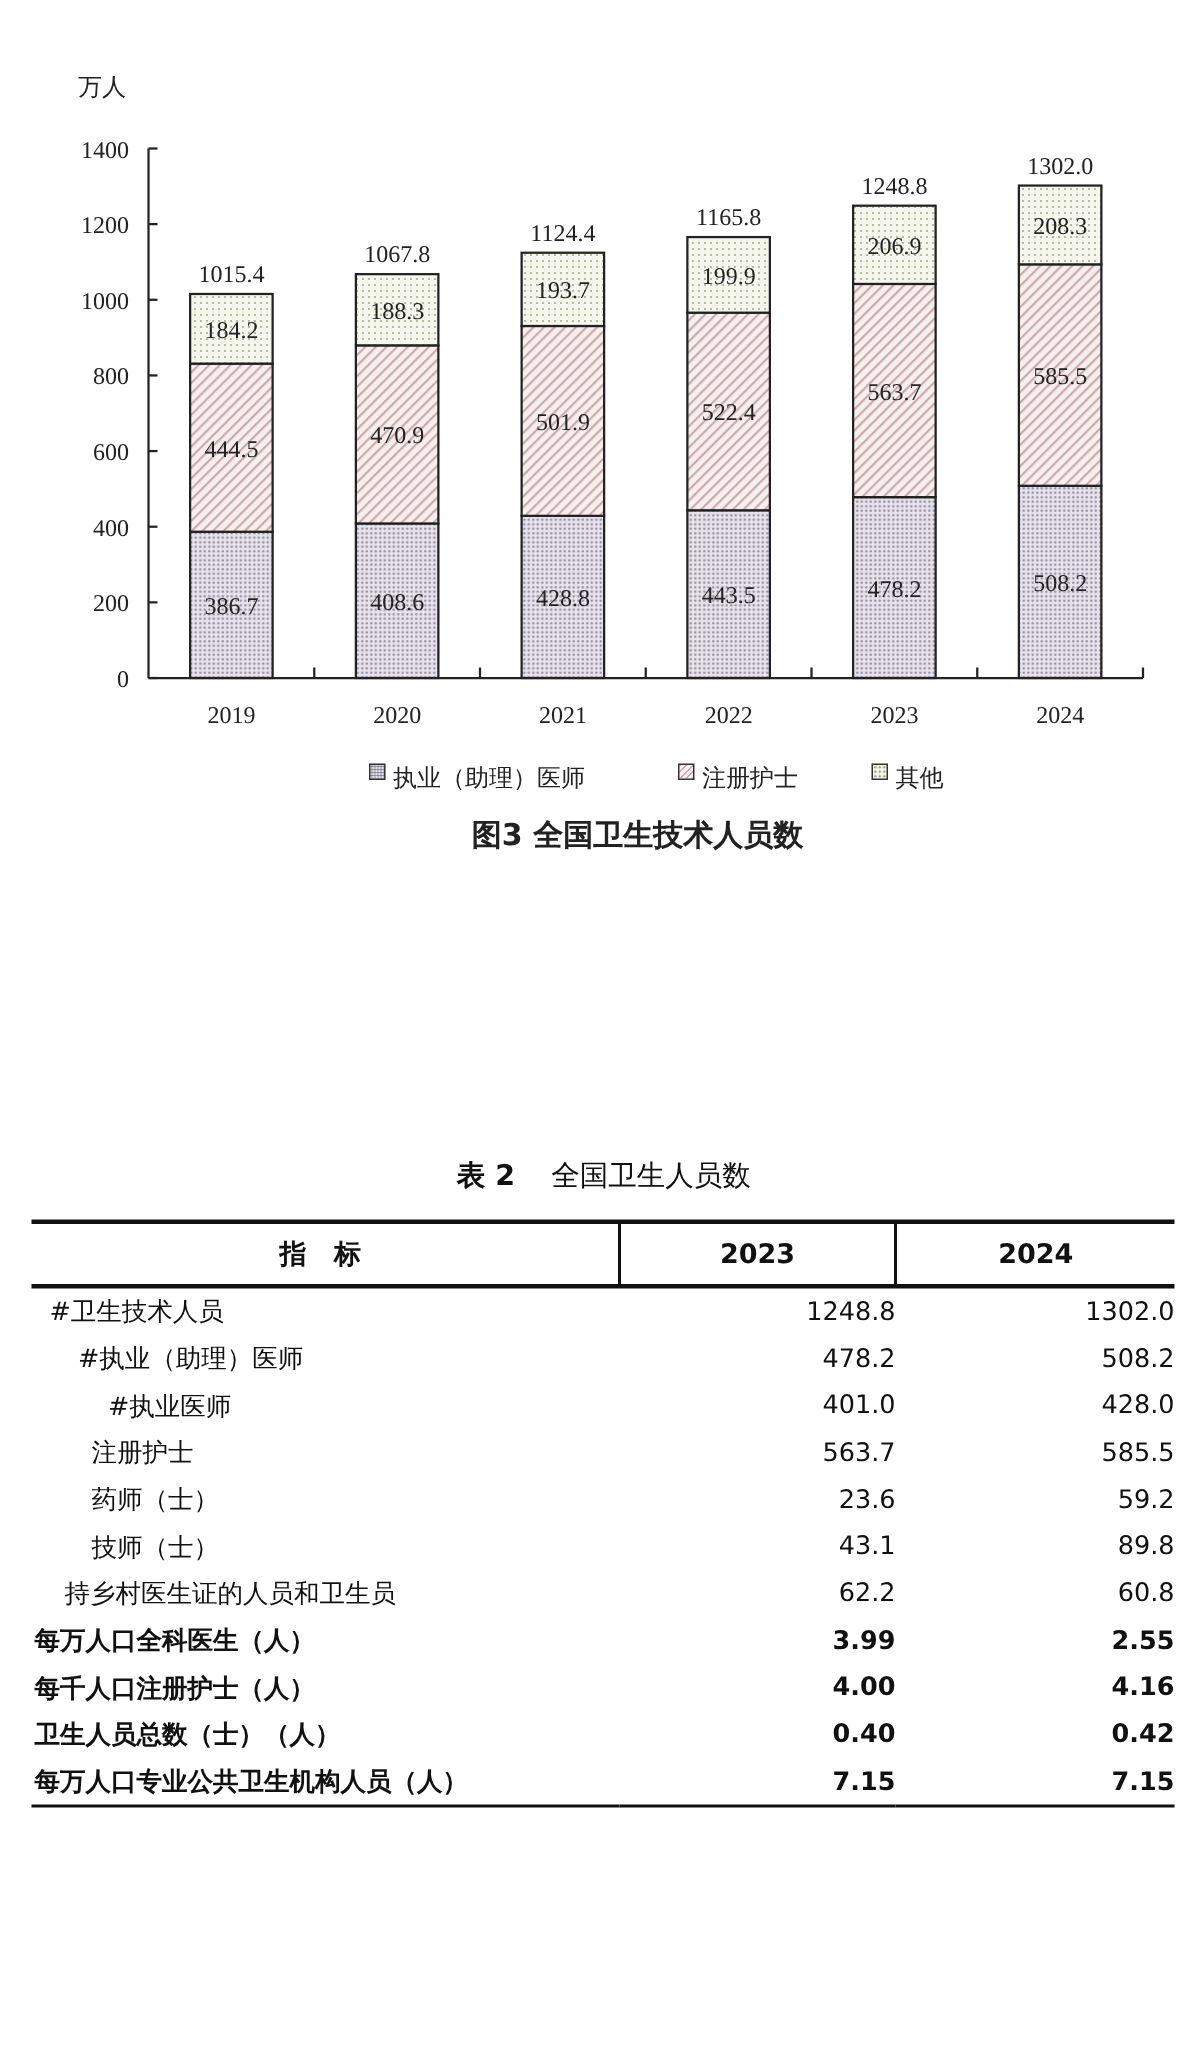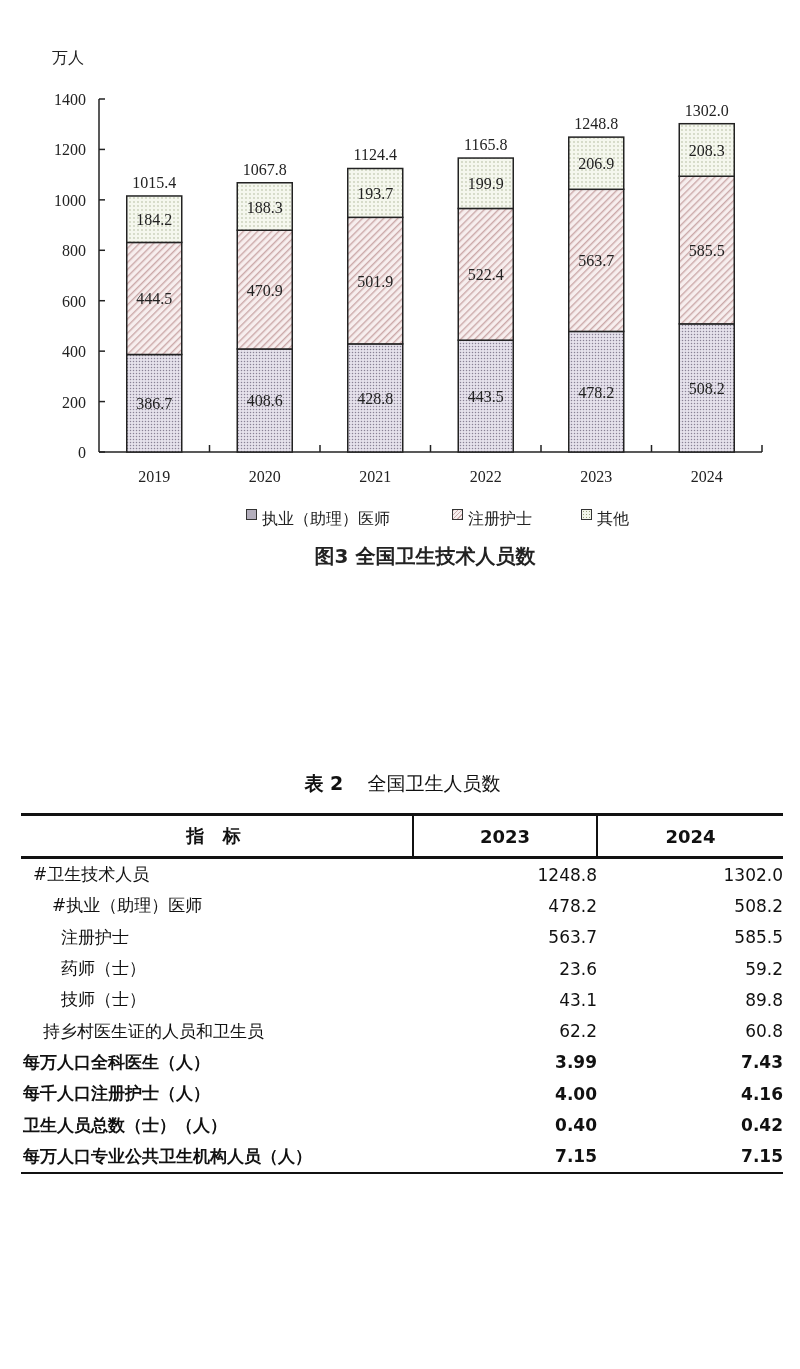--- a/index.html
+++ b/index.html
@@ -198,20 +198,25 @@
         <td class="ind-1">#卫生技术人员</td>
         <td class="num">1248.8</td>
         <td class="num">1302.0</td>
       </tr>
       <tr>
         <td class="ind-2">#执业（助理）医师</td>
         <td class="num">478.2</td>
         <td class="num">508.2</td>
       </tr>
       <tr>
+        <td class="ind-3">#执业医师</td>
+        <td class="num">401.0</td>
+        <td class="num">428.0</td>
+      </tr>
+      <tr>
         <td class="ind-4">注册护士</td>
         <td class="num">563.7</td>
         <td class="num">585.5</td>
       </tr>
       <tr>
         <td class="ind-4">药师（士）</td>
         <td class="num">23.6</td>
         <td class="num">59.2</td>
       </tr>
       <tr>
@@ -220,21 +225,21 @@
         <td class="num">89.8</td>
       </tr>
       <tr>
         <td class="ind-5">持乡村医生证的人员和卫生员</td>
         <td class="num">62.2</td>
         <td class="num">60.8</td>
       </tr>
       <tr class="bold">
         <td class="ind-0">每万人口全科医生（人）</td>
         <td class="num">3.99</td>
-        <td class="num">7.43</td>
+        <td class="num">2.55</td>
       </tr>
       <tr class="bold">
         <td class="ind-0">每千人口注册护士（人）</td>
         <td class="num">4.00</td>
         <td class="num">4.16</td>
       </tr>
       <tr class="bold">
         <td class="ind-0">卫生人员总数（士）（人）</td>
         <td class="num">0.40</td>
         <td class="num">0.42</td>

